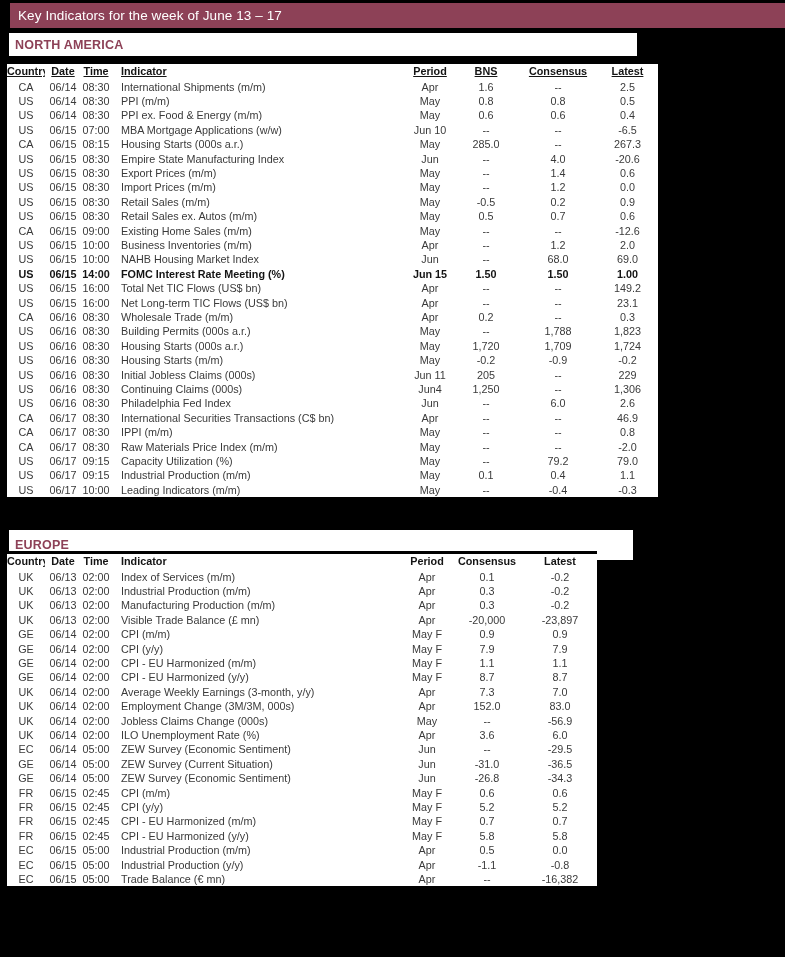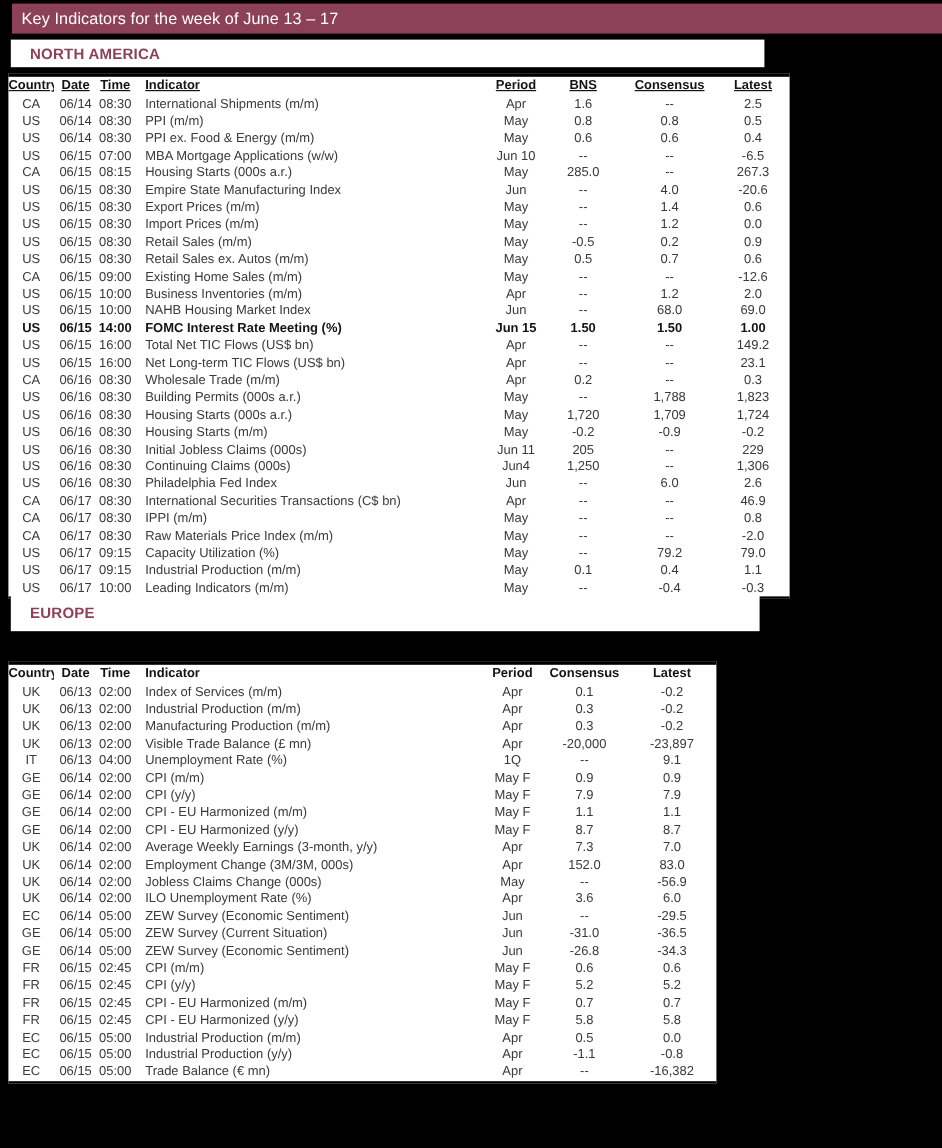--- a/index.html
+++ b/index.html
@@ -22,26 +22,26 @@
     letter-spacing: 0.1px;
   }
   .section-band {
     position: absolute;
     background: #ffffff;
     color: #8D4157;
     font-weight: bold;
     font-size: 12.5px;
     letter-spacing: 0.2px;
     box-sizing: border-box;
-    padding-left: 16px;
+    padding-left: 6px;
     display: flex;
     align-items: center;
   }
   .band-na { left: 9px; top: 33px; width: 628px; height: 23px; }
-  .band-eu { left: 9px; top: 496px; width: 624px; height: 30px; }
+  .band-eu { left: 9px; top: 530px; width: 624px; height: 30px; }
   .table-panel {
     position: absolute;
     background: #ffffff;
     border-top: 3px solid #000000;
     border-bottom: 2px solid #000000;
     box-sizing: border-box;
   }
   .panel-na { left: 7px; top: 61px; width: 651px; }
   .panel-eu { left: 7px; top: 551px; width: 590px; }
   table.indicators {
@@ -463,29 +463,20 @@
         <tr>
           <td>UK</td>
           <td>06/13</td>
           <td>02:00</td>
           <td class="col-indicator">Visible Trade Balance (£ mn)</td>
           <td>Apr</td>
           <td>-20,000</td>
           <td>-23,897</td>
         </tr>
         <tr>
-          <td>IT</td>
-          <td>06/13</td>
-          <td>04:00</td>
-          <td class="col-indicator">Unemployment Rate (%)</td>
-          <td>1Q</td>
-          <td>--</td>
-          <td>9.1</td>
-        </tr>
-        <tr>
           <td>GE</td>
           <td>06/14</td>
           <td>02:00</td>
           <td class="col-indicator">CPI (m/m)</td>
           <td>May F</td>
           <td>0.9</td>
           <td>0.9</td>
         </tr>
         <tr>
           <td>GE</td>

